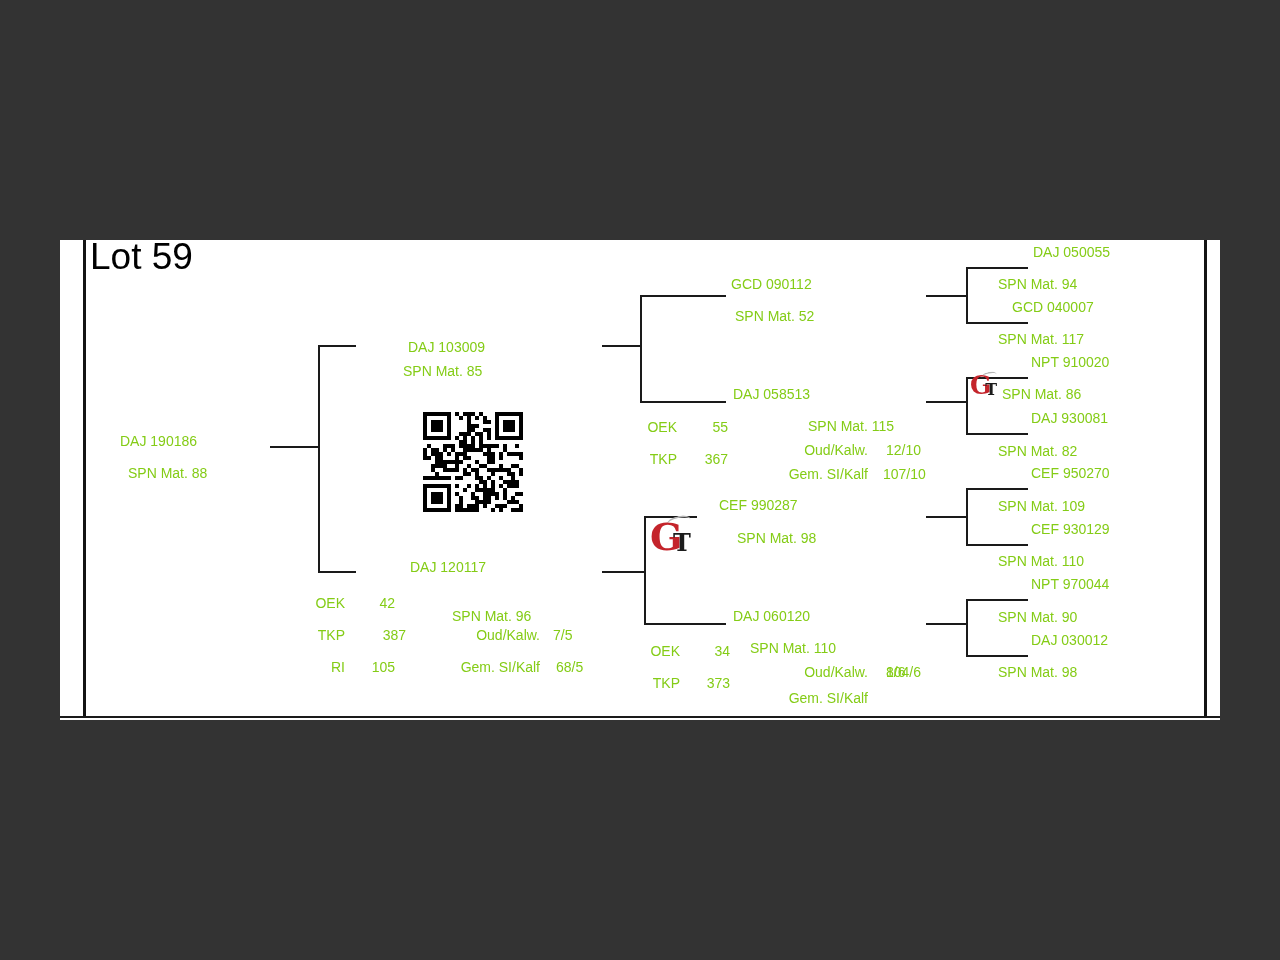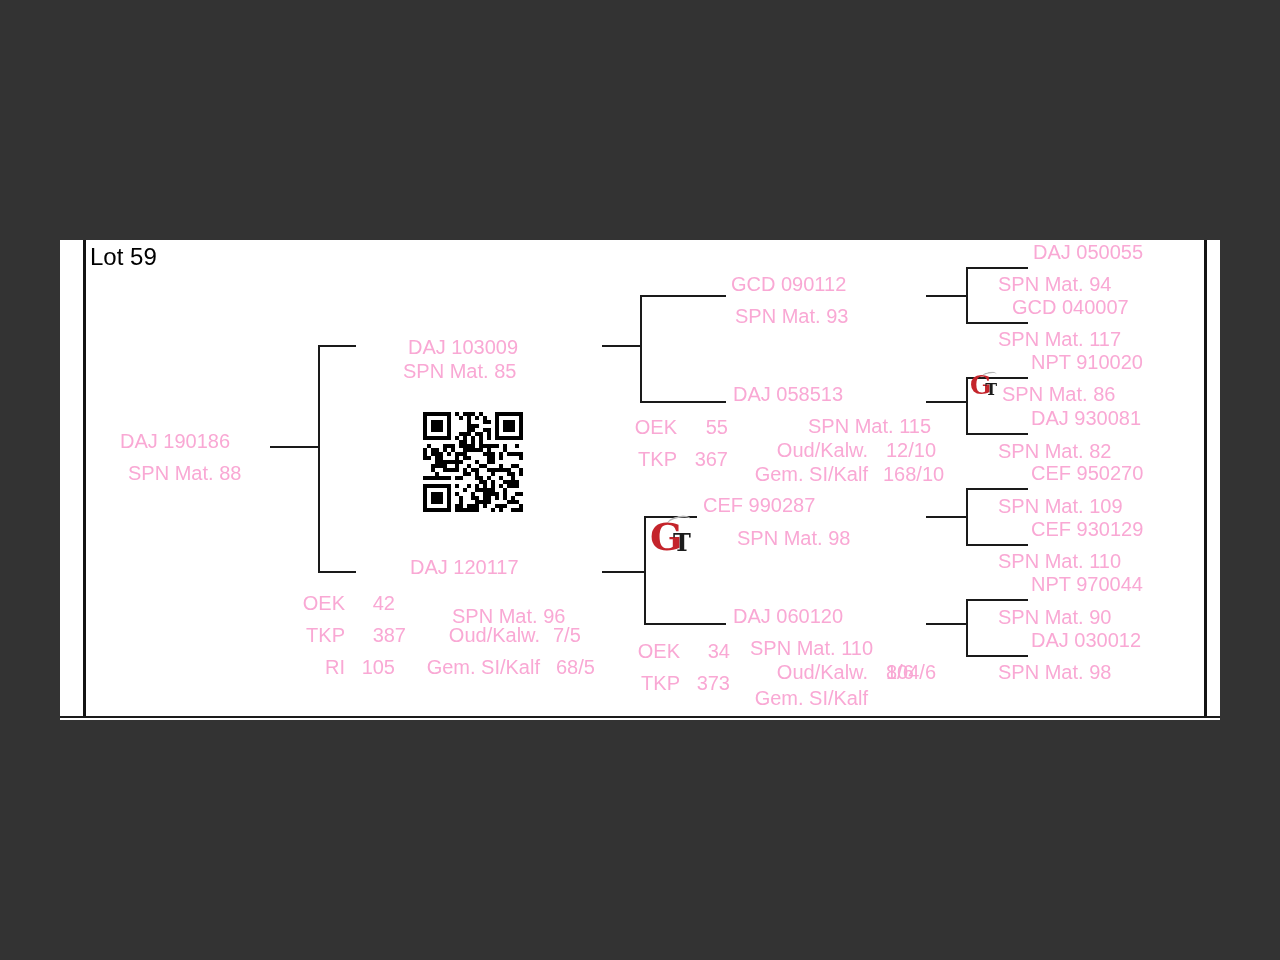--- a/index.html
+++ b/index.html
@@ -1,22 +1,22 @@
 <!DOCTYPE html>
 <html><head>
 <meta charset="utf-8">
 <style>
   * { margin:0; padding:0; box-sizing:border-box; }
   html,body { width:1280px; height:960px; overflow:hidden; }
   body { background:#333333; font-family:"Liberation Sans","DejaVu Sans",sans-serif; }
   .stage { position:absolute; left:0; top:0; width:1280px; height:960px; background:#333333; }
   .page  { position:absolute; left:60px; top:240px; width:1160px; height:480px; background:#ffffff; }
-  .t { position:absolute; font-size:20px; line-height:20px; color:#f9a8d4; white-space:nowrap; }
+  .t { position:absolute; font-size:14px; line-height:20px; color:#84cc16; white-space:nowrap; }
   .r { text-align:right; }
-  .title { position:absolute; font-size:24px; line-height:30px; color:#000; }
+  .title { position:absolute; font-size:37px; line-height:30px; color:#000; }
   .hl { position:absolute; height:2px; background:#1a1a1a; }
   .vl { position:absolute; width:2px; background:#1a1a1a; }
   .border-v { position:absolute; width:3px; background:#141414; }
   .qr { position:absolute; left:423px; top:412px; }
   .gt { position:absolute; width:46px; height:44px; }
   .gt .g  { position:absolute; left:0; top:2px; font-family:"DejaVu Serif","Liberation Serif",serif; font-weight:700; font-size:38px; line-height:38px; color:#c4242b; }
   .gt .t2 { position:absolute; left:23px; top:15px; font-family:"DejaVu Serif","Liberation Serif",serif; font-weight:700; font-size:24px; line-height:24px; color:#1c1c1c; }
   .gt .swirl { position:absolute; left:17px; top:0; width:24px; height:12px; border-top:2px solid #b5b5b5; border-radius:50%; transform:rotate(-12deg); }
   .gt.small { transform:scale(0.66); transform-origin:top left; }
 </style>
@@ -367,34 +367,34 @@
         <rect x="52" y="96" width="4" height="4"></rect>
         <rect x="68" y="96" width="4" height="4"></rect>
         <rect x="76" y="96" width="4" height="4"></rect>
         <rect x="88" y="96" width="4" height="4"></rect>
         <rect x="92" y="96" width="4" height="4"></rect>
         <rect x="96" y="96" width="4" height="4"></rect>
       </g>
     </svg>
 
   <span class="t" style="left:731px;top:274px">GCD 090112</span>
-  <span class="t" style="left:735px;top:306px">SPN Mat. 93</span>
+  <span class="t" style="left:735px;top:306px">SPN Mat. 52</span>
 
   <span class="t" style="left:733px;top:384px">DAJ 058513</span>
   <span class="t r" style="left:627px;top:417px;width:50px">OEK</span>
   <span class="t r" style="left:688px;top:417px;width:40px">55</span>
   <span class="t r" style="left:627px;top:449px;width:50px">TKP</span>
   <span class="t r" style="left:688px;top:449px;width:40px">367</span>
   <span class="t" style="left:808px;top:416px">SPN Mat. 115</span>
   <span class="t r" style="left:753px;top:440px;width:115px">Oud/Kalw.</span>
   <span class="t" style="left:886px;top:440px">12/10</span>
   <span class="t r" style="left:753px;top:464px;width:115px">Gem. SI/Kalf</span>
-  <span class="t" style="left:883px;top:464px">168/10</span>
-
-  <span class="t" style="left:703px;top:495px">CEF 990287</span>
+  <span class="t" style="left:883px;top:464px">107/10</span>
+
+  <span class="t" style="left:719px;top:495px">CEF 990287</span>
   <span class="t" style="left:737px;top:528px">SPN Mat. 98</span>
 
   <span class="t" style="left:733px;top:606px">DAJ 060120</span>
   <span class="t r" style="left:630px;top:641px;width:50px">OEK</span>
   <span class="t r" style="left:690px;top:641px;width:40px">34</span>
   <span class="t r" style="left:630px;top:673px;width:50px">TKP</span>
   <span class="t r" style="left:690px;top:673px;width:40px">373</span>
   <span class="t" style="left:750px;top:638px">SPN Mat. 110</span>
   <span class="t r" style="left:753px;top:662px;width:115px">Oud/Kalw.</span>
   <span class="t" style="left:886px;top:662px">8/6</span>

